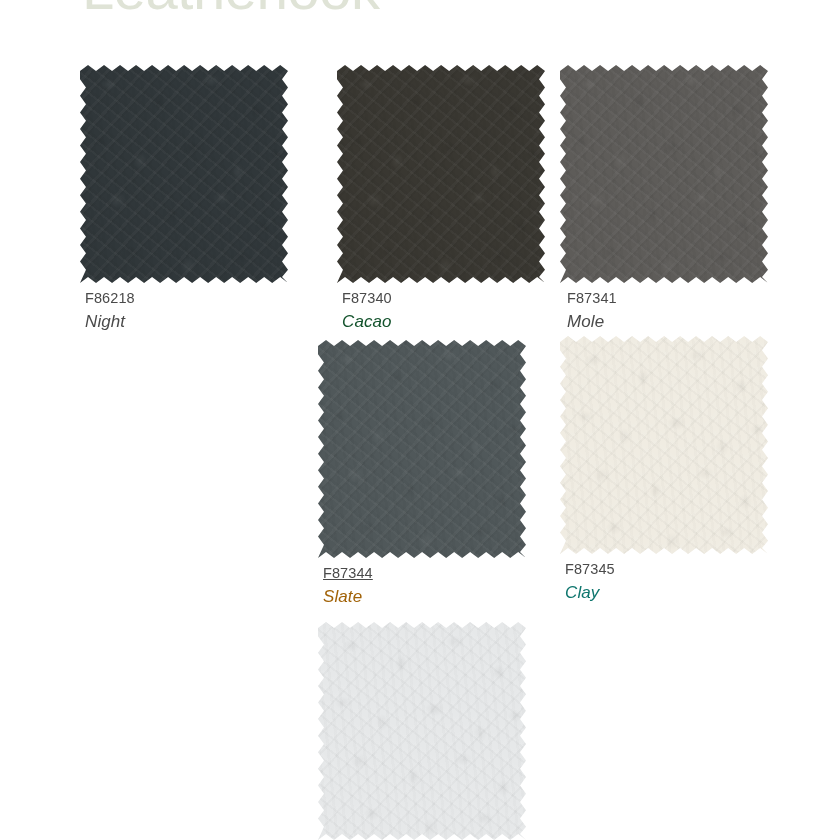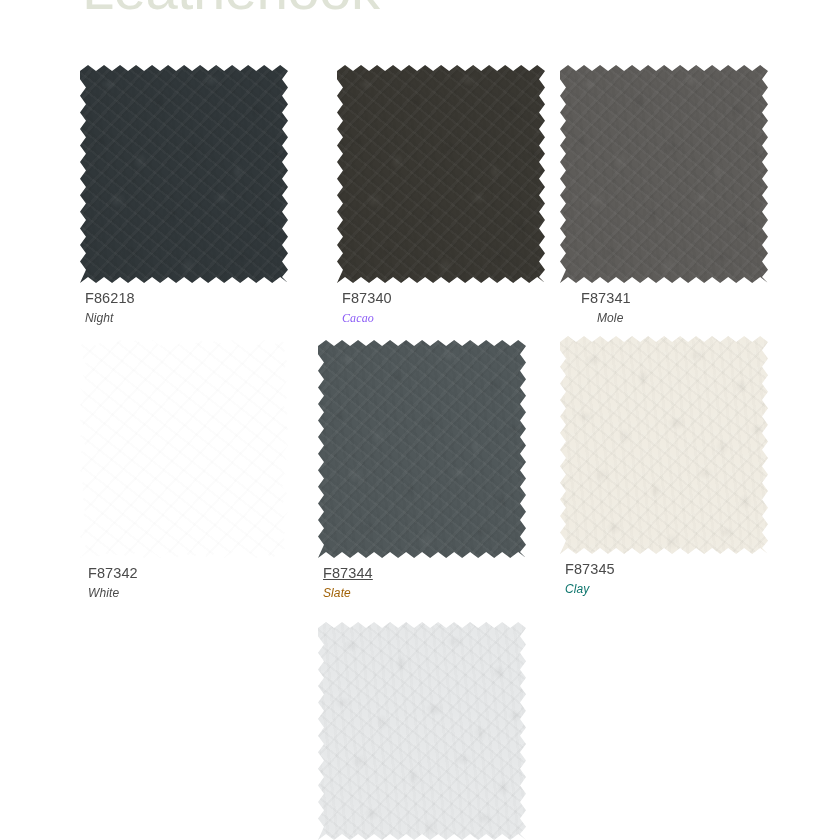--- a/index.html
+++ b/index.html
@@ -127,21 +127,21 @@
     top: 222px;
     line-height: 1.55;
   }
   .swatch-code {
     font-size: 14.5px;
     font-weight: 400;
     color: #4a4a4a;
     letter-spacing: .1px;
   }
   .swatch-name {
-    font-size: 12px;
+    font-size: 17px;
     font-style: italic;
     font-weight: 400;
     color: #4a4a4a;
     letter-spacing: .1px;
   }
 
   .svg-defs {
     position: absolute;
     width: 0;
     height: 0;
@@ -201,39 +201,30 @@
           <div class="swatch-code" style="color: rgb(74, 74, 74);">F86218</div>
           <div class="swatch-name" style="color: rgb(74, 74, 74);">Night</div>
         </div>
       </div>
       <div class="swatch-cell" style="left: 337px; top: 65px;">
         <div class="swatch-figure">
           <div class="swatch-chip" style="background-color: rgb(57, 55, 49);"></div>
         </div>
         <div class="swatch-caption" style="left: 5px;">
           <div class="swatch-code" style="color: rgb(74, 74, 74);">F87340</div>
-          <div class="swatch-name" style="color: #8b5cf6; font-family: Liberation Serif, serif;">Cacao</div>
+          <div class="swatch-name" style="color: #14532d;">Cacao</div>
         </div>
       </div>
       <div class="swatch-cell" style="left: 560px; top: 65px;">
         <div class="swatch-figure">
           <div class="swatch-chip" style="background-color: rgb(94, 92, 89);"></div>
         </div>
-        <div class="swatch-caption" style="left: 21px;">
+        <div class="swatch-caption" style="left: 7px;">
           <div class="swatch-code" style="color: rgb(74, 74, 74);">F87341</div>
-          <div class="swatch-name" style="color: rgb(74, 74, 74); margin-left: 16px;">Mole</div>
-        </div>
-      </div>
-      <div class="swatch-cell" style="left: 80px; top: 340px;">
-        <div class="swatch-figure">
-          <div class="swatch-chip paper-white" style="background-color: rgb(255, 255, 255);"></div>
-        </div>
-        <div class="swatch-caption" style="left: 8px;">
-          <div class="swatch-code" style="color: rgb(74, 74, 74);">F87342</div>
-          <div class="swatch-name" style="color: rgb(74, 74, 74);">White</div>
+          <div class="swatch-name" style="color: rgb(74, 74, 74);">Mole</div>
         </div>
       </div>
       <div class="swatch-cell" style="left: 318px; top: 340px;">
         <div class="swatch-figure">
           <div class="swatch-chip" style="background-color: rgb(80, 88, 90);"></div>
         </div>
         <div class="swatch-caption" style="left: 5px;">
           <div class="swatch-code" style="color: rgb(74, 74, 74); text-decoration: underline;">F87344</div>
           <div class="swatch-name" style="color: #a16207;">Slate</div>
         </div>

